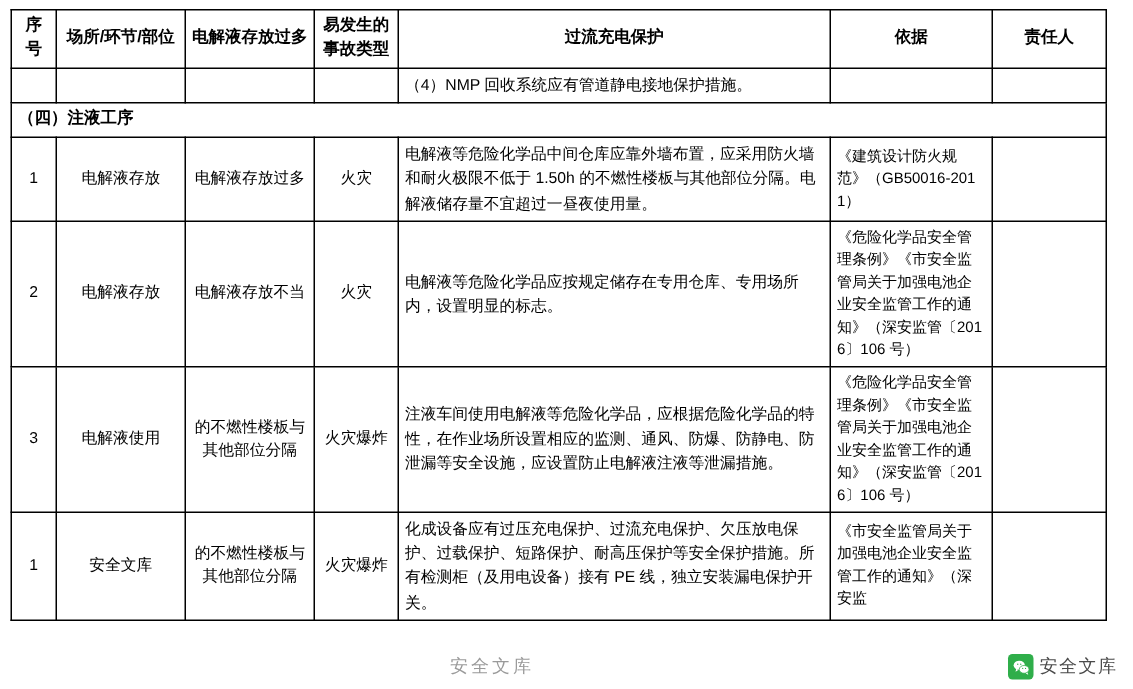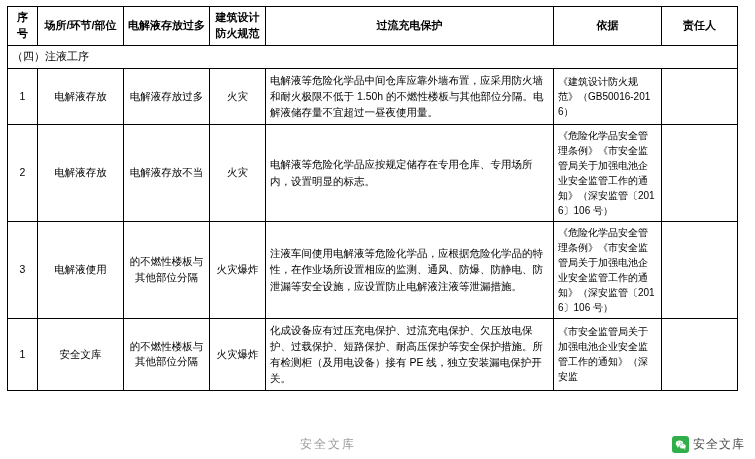--- a/index.html
+++ b/index.html
@@ -39,21 +39,21 @@
 
   thead td {
     text-align: center;
     font-weight: bold;
     font-size: 11px;
     padding: 5px 2px;
   }
   .c { text-align: center; }
   .section-row td {
     text-align: left;
-    font-weight: normal;
+    font-weight: bold;
     padding: 4px 6px;
     font-size: 11px;
   }
   .measure-cell {
     text-align: left;
     line-height: 1.55;
   }
   .basis-cell {
     text-align: left;
     line-height: 1.5;
@@ -109,39 +109,48 @@
     <col class="col-acc">
     <col class="col-measure">
     <col class="col-basis">
     <col class="col-person">
   </colgroup>
   <thead>
     <tr>
       <td>序号</td>
       <td>场所/环节/部位</td>
       <td>电解液存放过多</td>
-      <td>建筑设计防火规范</td>
+      <td>易发生的事故类型</td>
       <td>过流充电保护</td>
       <td>依据</td>
       <td>责任人</td>
     </tr>
   </thead>
   <tbody>
+    <tr>
+      <td class="c"></td>
+      <td class="c"></td>
+      <td class="c"></td>
+      <td class="c"></td>
+      <td class="measure-cell">（4）NMP 回收系统应有管道静电接地保护措施。</td>
+      <td class="basis-cell"></td>
+      <td class="c"></td>
+    </tr>
 
     <tr class="section-row">
       <td colspan="7">（四）注液工序</td>
     </tr>
 
     <tr>
       <td class="c">1</td>
       <td class="c">电解液存放</td>
       <td class="c">电解液存放过多</td>
       <td class="c">火灾</td>
       <td class="measure-cell">电解液等危险化学品中间仓库应靠外墙布置，应采用防火墙和耐火极限不低于 1.50h 的不燃性楼板与其他部位分隔。电解液储存量不宜超过一昼夜使用量。</td>
-      <td class="basis-cell">《建筑设计防火规范》（GB50016-2016）</td>
+      <td class="basis-cell">《建筑设计防火规范》（GB50016-2011）</td>
       <td class="c"></td>
     </tr>
 
     <tr class="tall">
       <td class="c">2</td>
       <td class="c">电解液存放</td>
       <td class="c">电解液存放不当</td>
       <td class="c">火灾</td>
       <td class="measure-cell">电解液等危险化学品应按规定储存在专用仓库、专用场所内，设置明显的标志。</td>
       <td class="basis-cell">《危险化学品安全管理条例》《市安全监管局关于加强电池企业安全监管工作的通知》（深安监管〔2016〕106 号）</td>

